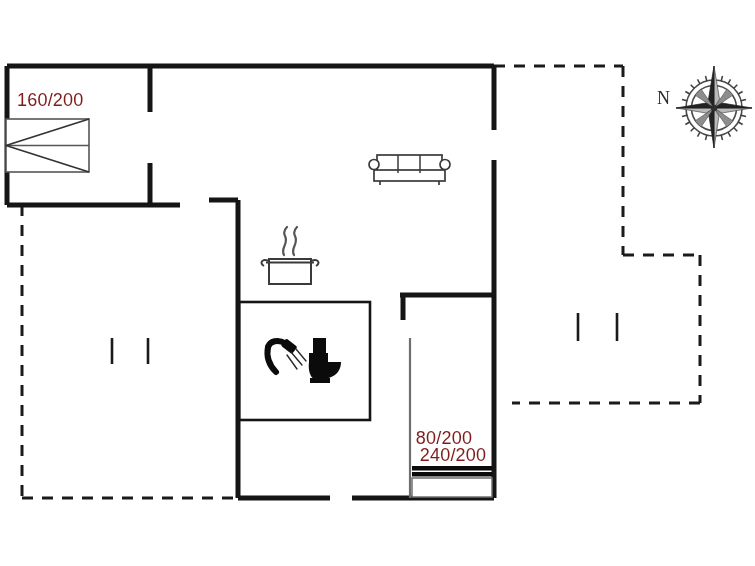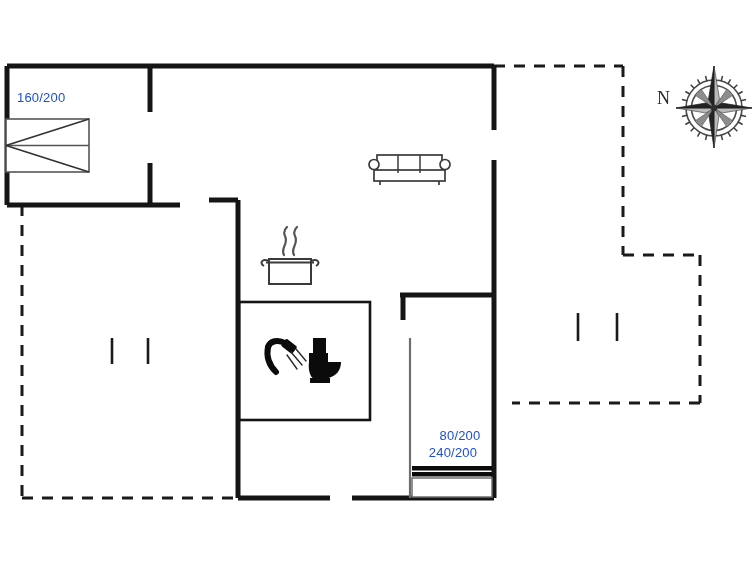--- a/index.html
+++ b/index.html
@@ -22,22 +22,22 @@
     position: absolute;
     left: 0;
     top: 0;
     width: 755px;
     height: 566px;
     display: block;
   }
   .label-text {
     position: absolute;
     font-family: "Liberation Sans", sans-serif;
-    font-size: 13px;
-    color: #1d4ed8;
+    font-size: 18px;
+    color: #7f1d1d;
     white-space: nowrap;
     letter-spacing: 0.2px;
   }
   .label-center {
     text-align: center;
   }
   #compass-letter {
     position: absolute;
     font-family: "Liberation Serif", serif;
     font-size: 18px;
@@ -237,19 +237,19 @@
         <path d="M 0,0 L 0,40 L -5,8 Z"></path>
         <path d="M 0,0 L -38,0 L -8,-5 Z"></path>
       </g>
       <circle r="3.2" fill="#2e2e2e"></circle>
     </g>
 
   </svg>
 
   <div class="label-text" style="left:17px; top:90px;">160/200</div>
 
-  <div class="label-text label-center" style="left:410px; top:428px; width:100px;">80/200</div>
+  <div class="label-text label-center" style="left:394px; top:428px; width:100px;">80/200</div>
 
   <div class="label-text label-center" style="left:403px; top:445px; width:100px;">240/200</div>
 
   <div id="compass-letter" style="left:657px; top:88px;">N</div>
 
 </div>
 
 </body></html>

